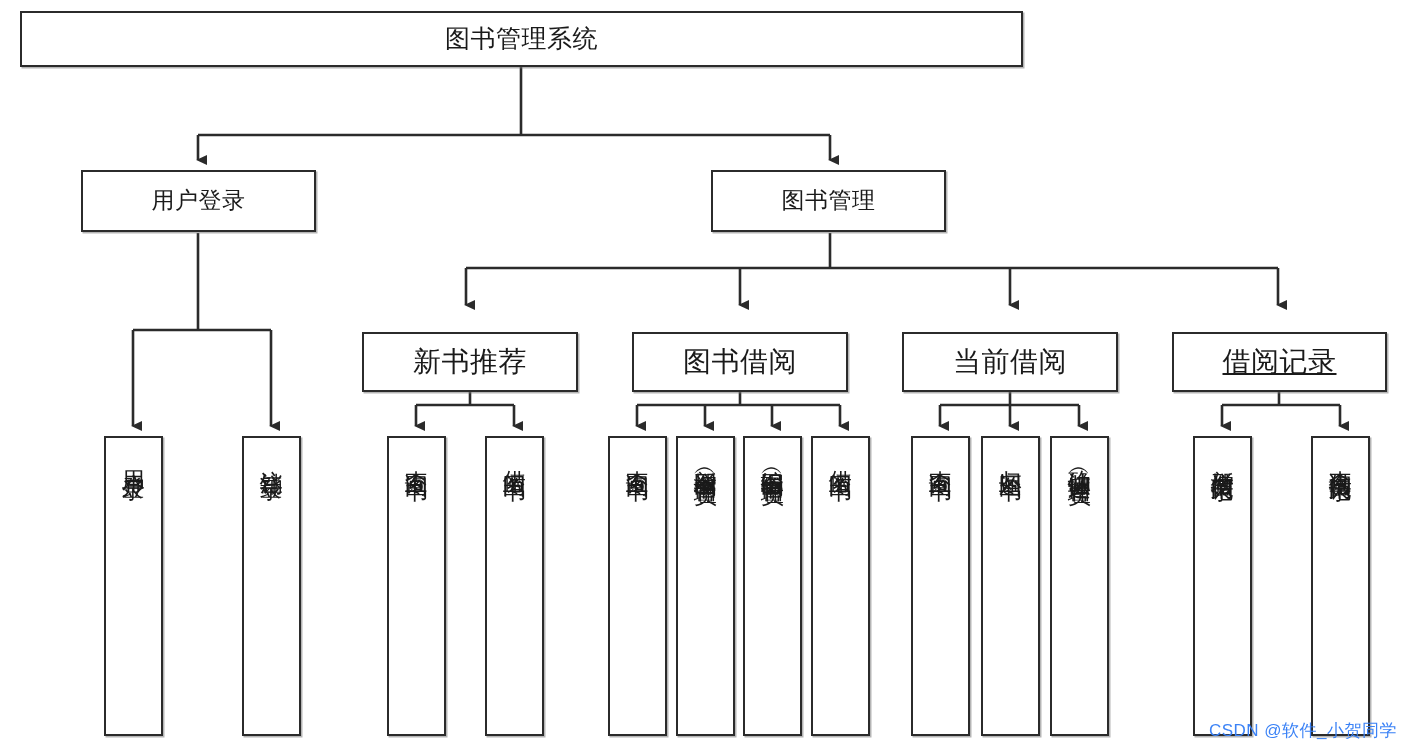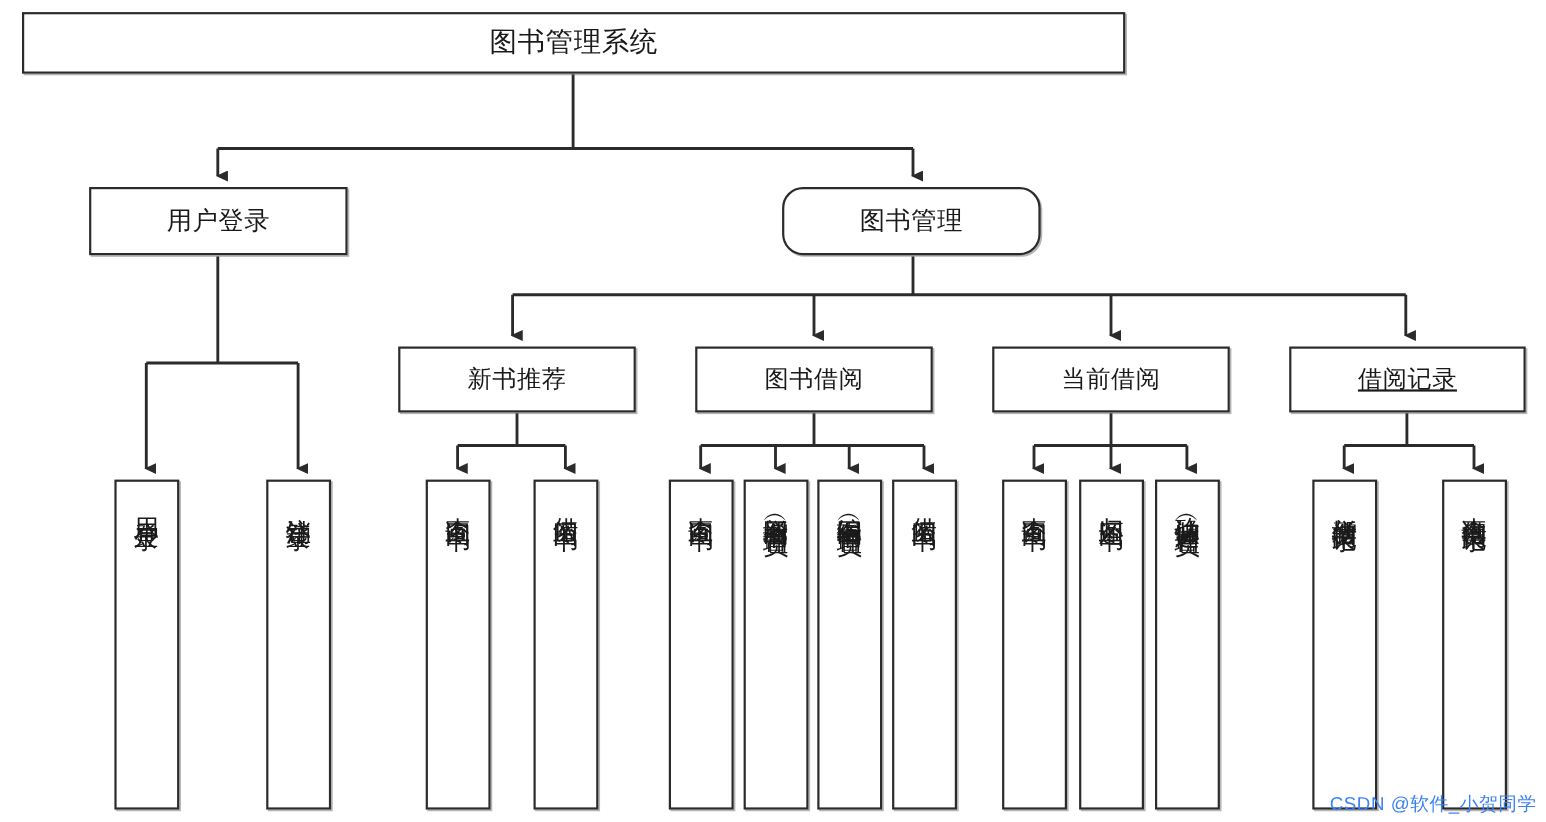--- a/index.html
+++ b/index.html
@@ -43,21 +43,21 @@
     text-align: center;
     line-height: 1.18;
     letter-spacing: 0.5px;
     white-space: pre;
   }
   
   .lvl0 { font-size: 25px; }
   
   .lvl1 { font-size: 23px; }
   
-  .lvl2 { font-size: 22px; }
+  .lvl2 { font-size: 28px; margin-top: 17px; }
   
   .leaf {
     align-items: flex-start;
     justify-content: center;
     padding-top: 14px;
   }
   .leaf .label {
     writing-mode: vertical-rl;
     text-orientation: upright;
     font-size: 23px;
@@ -132,21 +132,21 @@
     </g>
   </svg>
 
   <div class="node lvl0" style="left:20px; top:11px; width:1003px; height:56px;">
     <span class="label">图书管理系统</span>
   </div>
 
   <div class="node lvl1" style="left:81px; top:170px; width:235px; height:62px;">
     <span class="label">用户登录</span>
   </div>
-  <div class="node lvl1" style="left:711px; top:170px; width:235px; height:62px;border-radius:19px;">
+  <div class="node lvl1" style="left:711px; top:170px; width:235px; height:62px;">
     <span class="label">图书管理</span>
   </div>
 
   <div class="node lvl2" style="left:362px; top:315px; width:216px; height:60px;">
     <span class="label">新书推荐</span>
   </div>
   <div class="node lvl2" style="left:902px; top:315px; width:216px; height:60px;">
     <span class="label">当前借阅</span>
   </div>
   <div class="node lvl2" style="left:632px; top:315px; width:216px; height:60px;">

